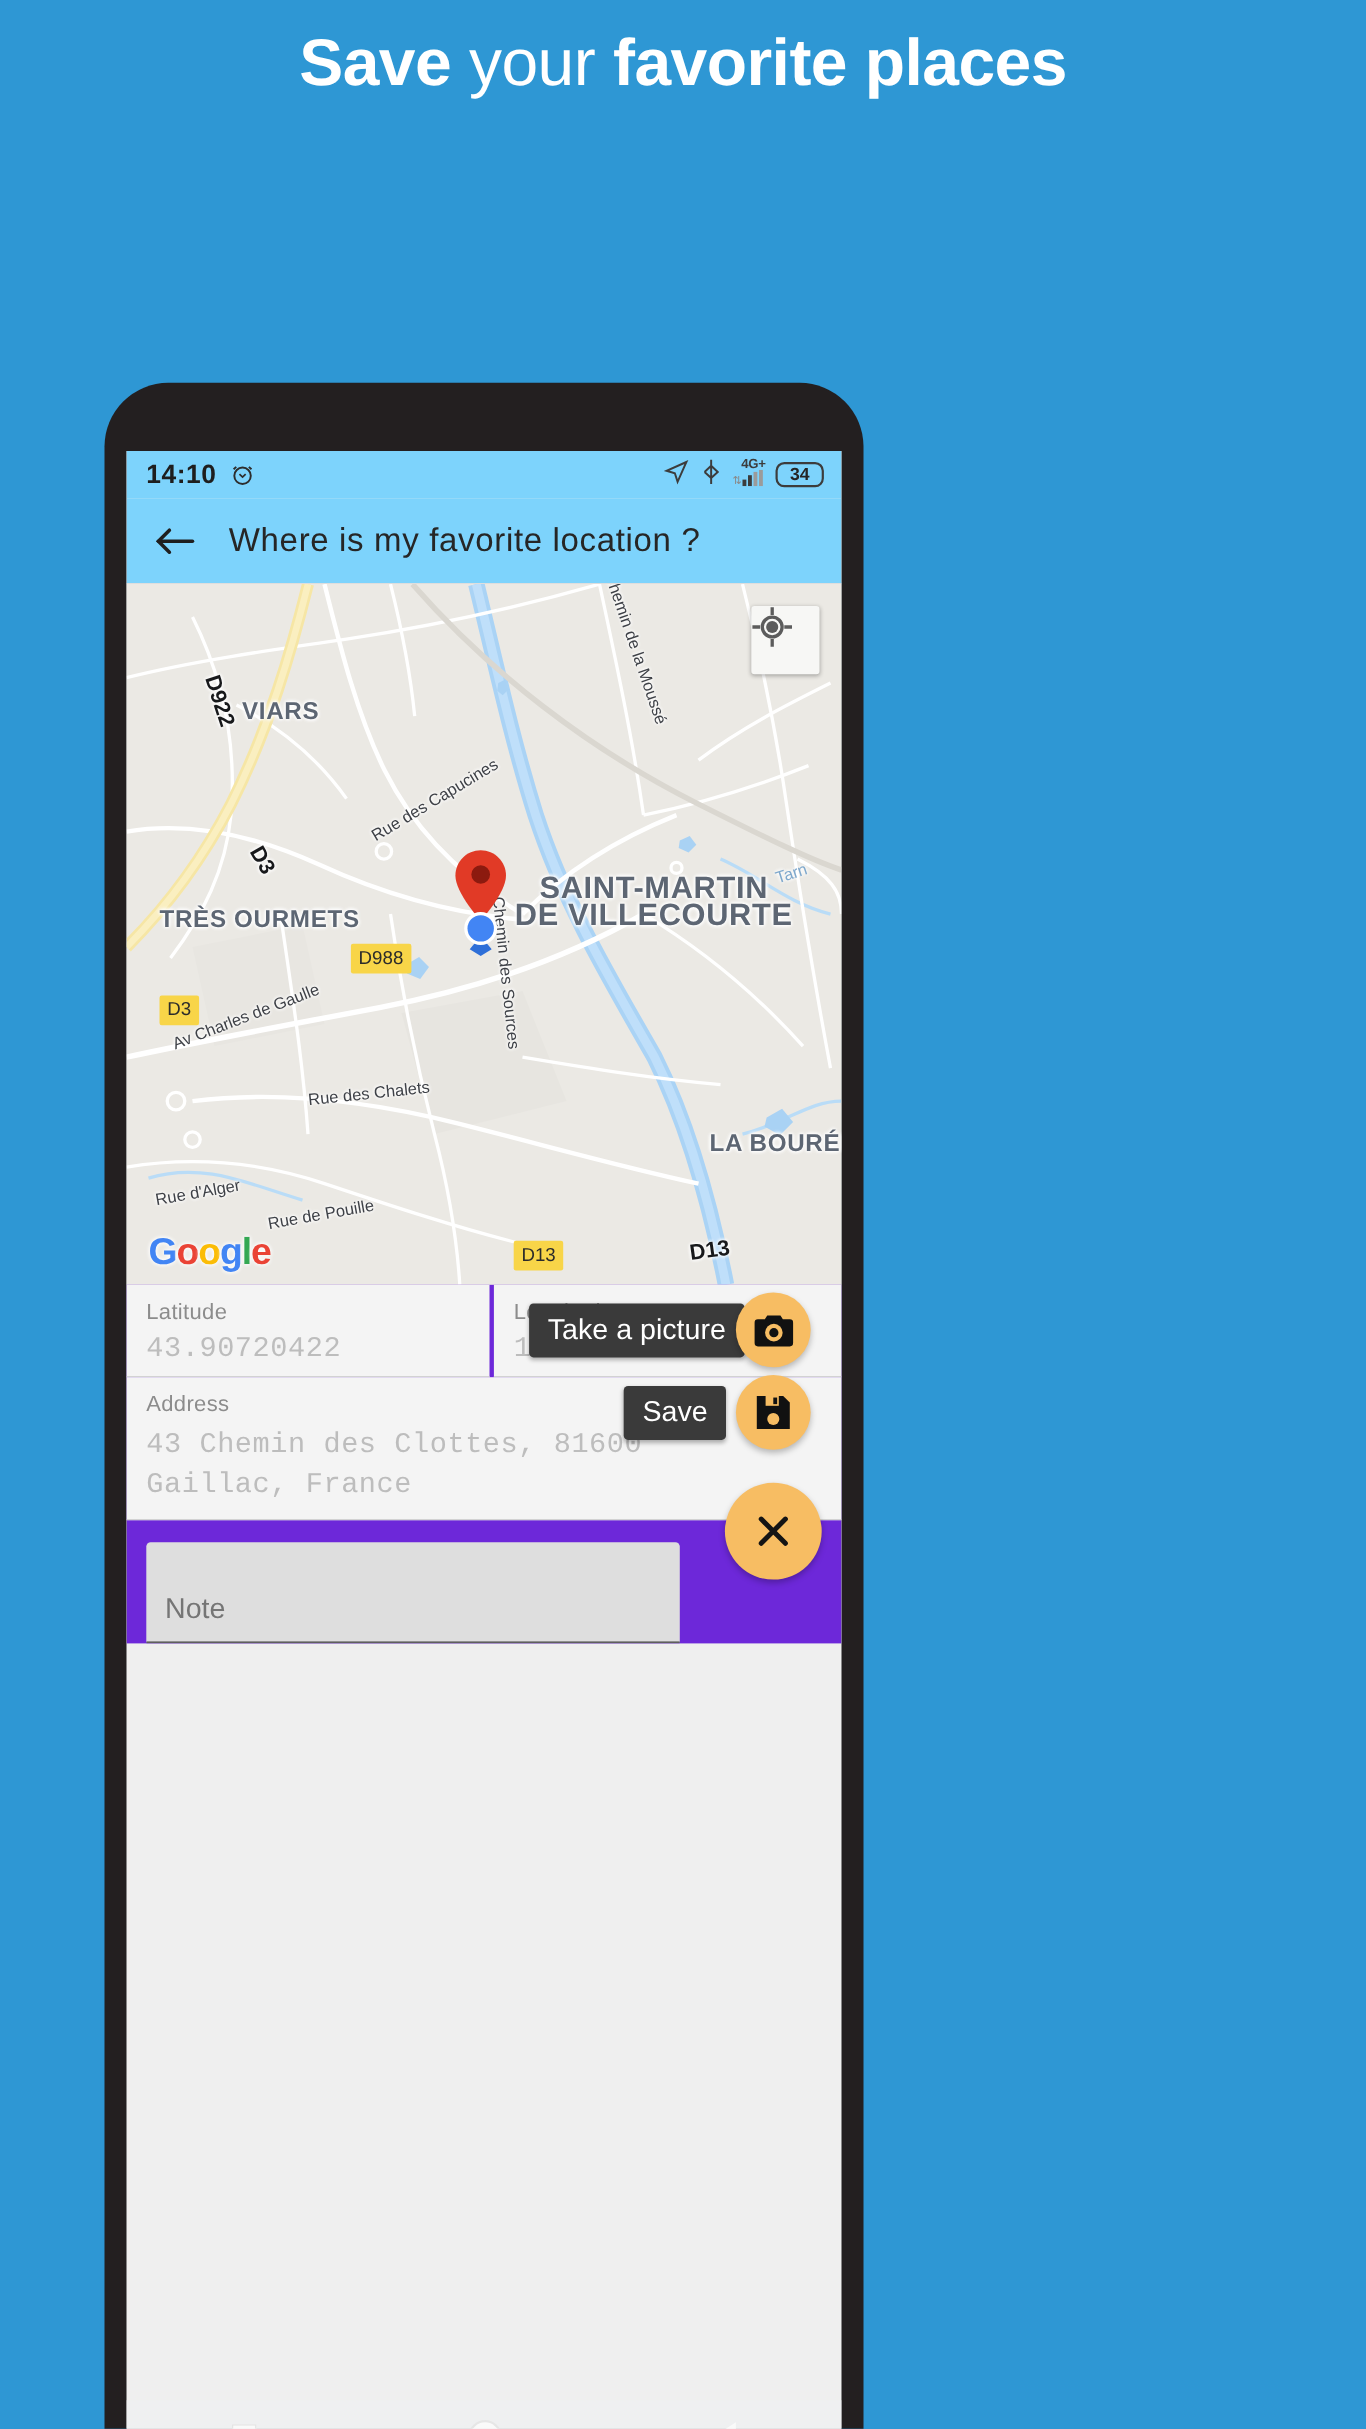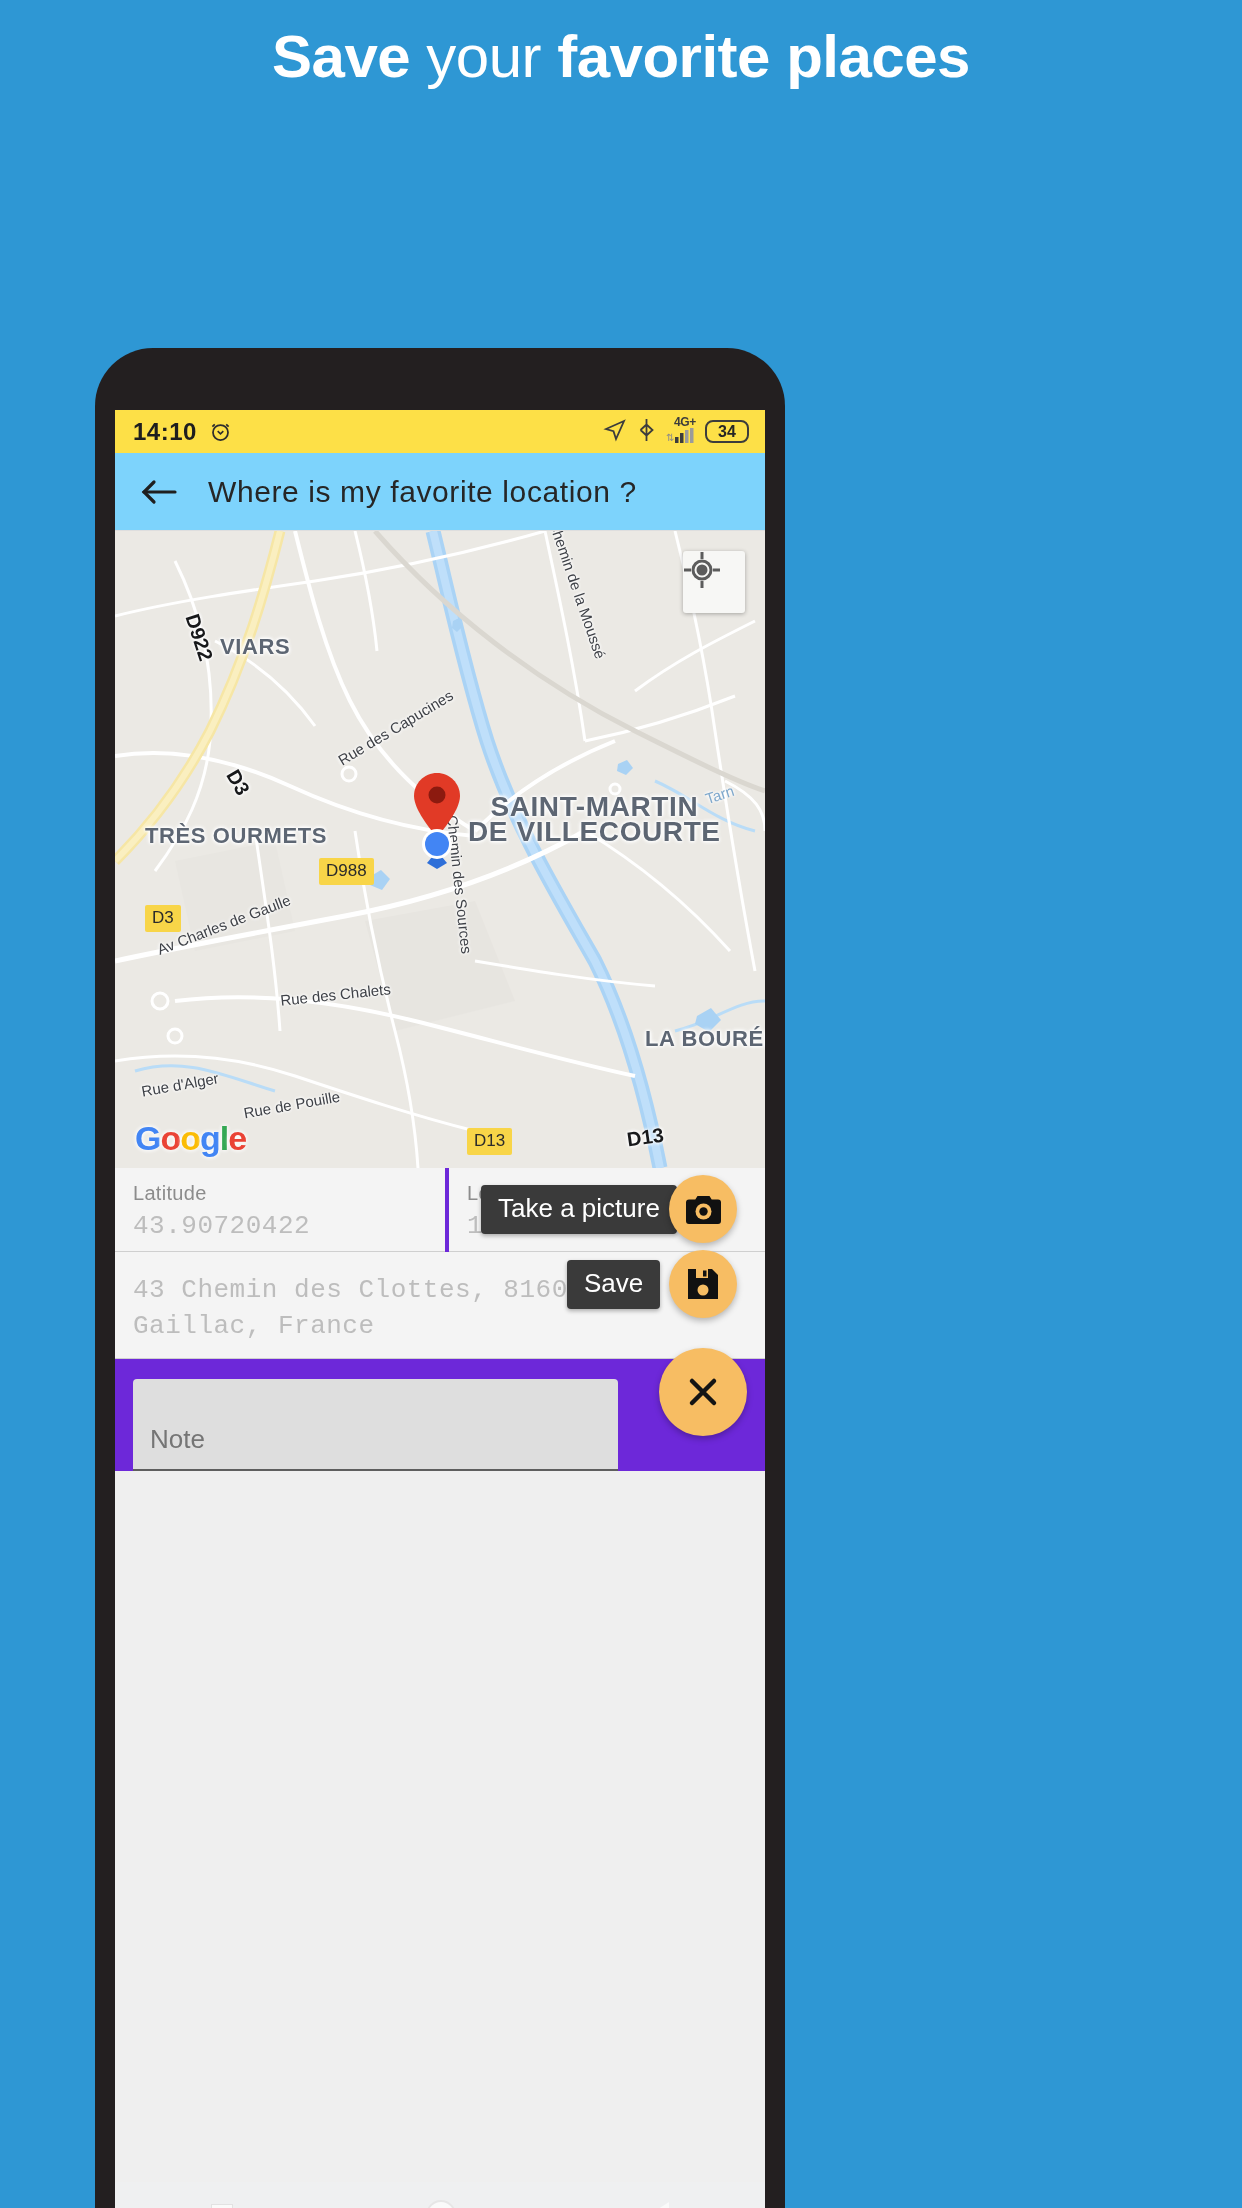--- a/index.html
+++ b/index.html
@@ -32,21 +32,21 @@
   .screen {
     position: absolute; left: 20px; top: 62px;
     width: 650px; height: 1838px;
     background: #EFEFEF;
     overflow: hidden;
   }
 
   
   .statusbar {
     position: relative; height: 43px; width: 100%;
-    background: #fde047;
+    background: #7dd3fc;
     display: flex; align-items: center;
     padding: 0 16px 0 18px;
   }
   .sb-time {
     font-size: 24px; font-weight: bold; color: #1E1E1E;
     letter-spacing: 0.5px;
   }
   .sb-alarm { margin-left: 11px; display:flex; align-items:center; }
   .sb-right { margin-left: auto; display: flex; align-items: center; gap: 9px; }
   .sb-4g {
@@ -350,20 +350,21 @@
         <div class="field-label">Latitude</div>
         <div class="field-value">43.90720422</div>
       </div>
       <div class="field lng">
         <div class="field-label">Longitude</div>
         <div class="field-value">1.91664041</div>
       </div>
     </div>
 
     <div class="field addr">
+      <div class="field-label">Address</div>
       <div class="field-value">43 Chemin des Clottes, 81600 Gaillac, France</div>
     </div>
 
     <div class="note-wrap">
       <input class="note-input" type="text" placeholder="Note" style="">
     </div>
 
     <div class="tooltip" style="left:366px; top:17px;">Take a picture</div>
     <div class="fab small" style="left:554px; top:7px;">
       <svg width="37" height="33" viewBox="0 0 37 33">

